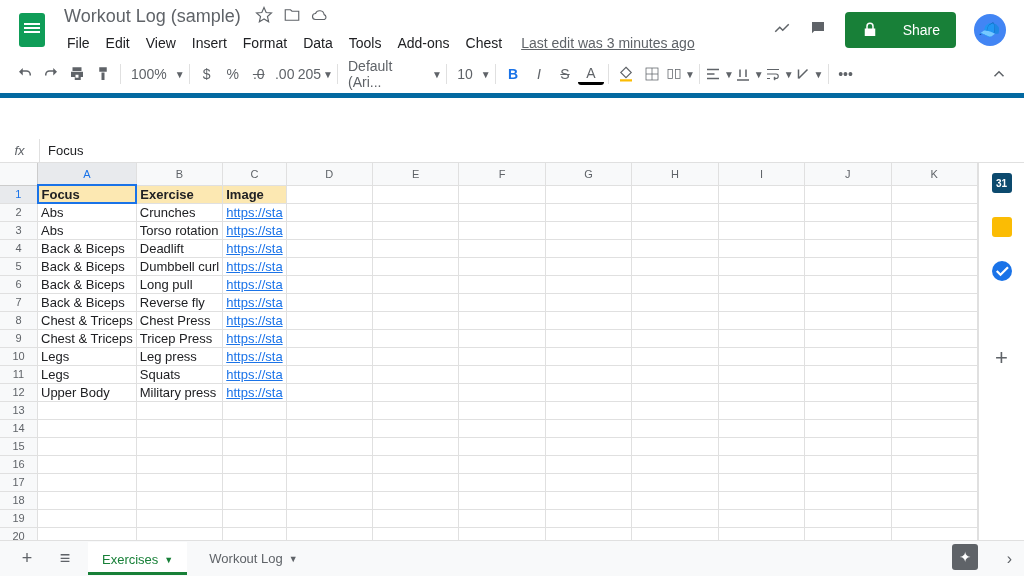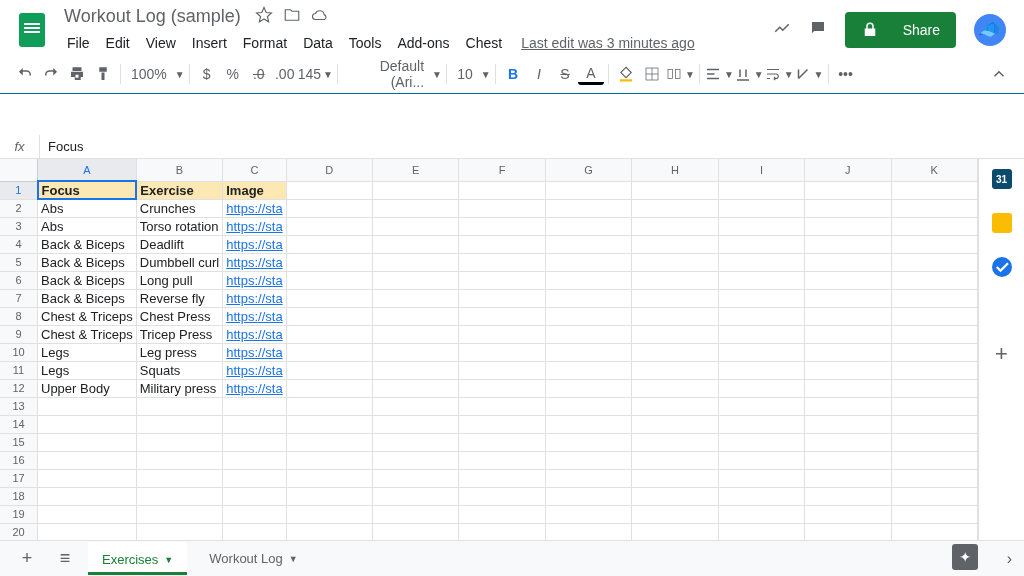--- a/index.html
+++ b/index.html
@@ -16,21 +16,21 @@
   .title-icons { display: flex; gap: 10px; color: #5f6368; }
   .title-icons svg, .hdr-right svg { fill: #5f6368; }
   .menubar { display: flex; gap: 2px; margin-top: 2px; align-items: center; }
   .menu-item { padding: 4px 7px; font-size: 14px; color: #202124; cursor: pointer; border-radius: 3px; }
   .last-edit { color: #5f6368; text-decoration: underline; font-size: 14px; margin-left: 10px; cursor: pointer; }
   .hdr-right { display: flex; align-items: center; gap: 18px; margin-left: auto; padding-right: 6px; }
   .share-btn { background: #188038; color: #fff; border: none; border-radius: 4px; height: 36px; padding: 0 16px; font-size: 14px; font-weight: 500; display: flex; align-items: center; gap: 24px; cursor: pointer; }
   .avatar { width: 32px; height: 32px; border-radius: 50%; background: #4285f4; display:flex; align-items:center; justify-content:center; font-size:18px; }
   
   
-  .toolbar { display: flex; align-items: center; padding: 6px 12px; border-bottom: 1px solid #0369a1; text-align: right; }
+  .toolbar { display: flex; align-items: center; padding: 6px 12px; border-bottom: 5px solid #0369a1; }
   .tb-btn { min-width: 26px; height: 26px; display: flex; align-items: center; justify-content: center; border-radius: 3px; cursor: pointer; color: #5f6368; font-size: 14px; }
   .tb-sep { width: 1px; height: 20px; background: #e0e0e0; margin: 0 4px; }
   .tb-label { font-size: 14px; color: #5f6368; padding: 0 6px; }
   .tb-drop { font-size: 10px; color: #5f6368; margin-left: 2px; }
   .toolbar-collapse { margin-left: auto; }
   
   
   .fx-bar { display: flex; align-items: center; border-bottom: 1px solid #e0e0e0; height: 24px; margin-top: 41px; }
   .fx-label { width: 40px; text-align: center; font-style: italic; color: #5f6368; font-size: 13px; border-right: 1px solid #e0e0e0; height:100%; display:flex; align-items:center; justify-content:center;}
   .fx-input { flex: 1; padding: 0 8px; font-size: 13px; }
@@ -148,21 +148,21 @@
       <span class="tb-drop">▼</span>
     </div>
   <div class="tb-sep"></div>
   <div class="tb-btn">$</div>
   <div class="tb-btn">%</div>
   <div class="tb-btn">
       <span style="text-decoration:line-through">.0</span>
     </div>
   <div class="tb-btn">.00</div>
   <div class="tb-btn">
-      <span>145</span>
+      <span>205</span>
       <span class="tb-drop">▼</span>
     </div>
   <div class="tb-sep"></div>
   <div class="tb-btn" style="width:100px">
       <span class="tb-label">Default (Ari...</span>
       <span class="tb-drop">▼</span>
     </div>
   <div class="tb-sep"></div>
   <div class="tb-btn" style="width:40px">
       <span class="tb-label">10</span>

